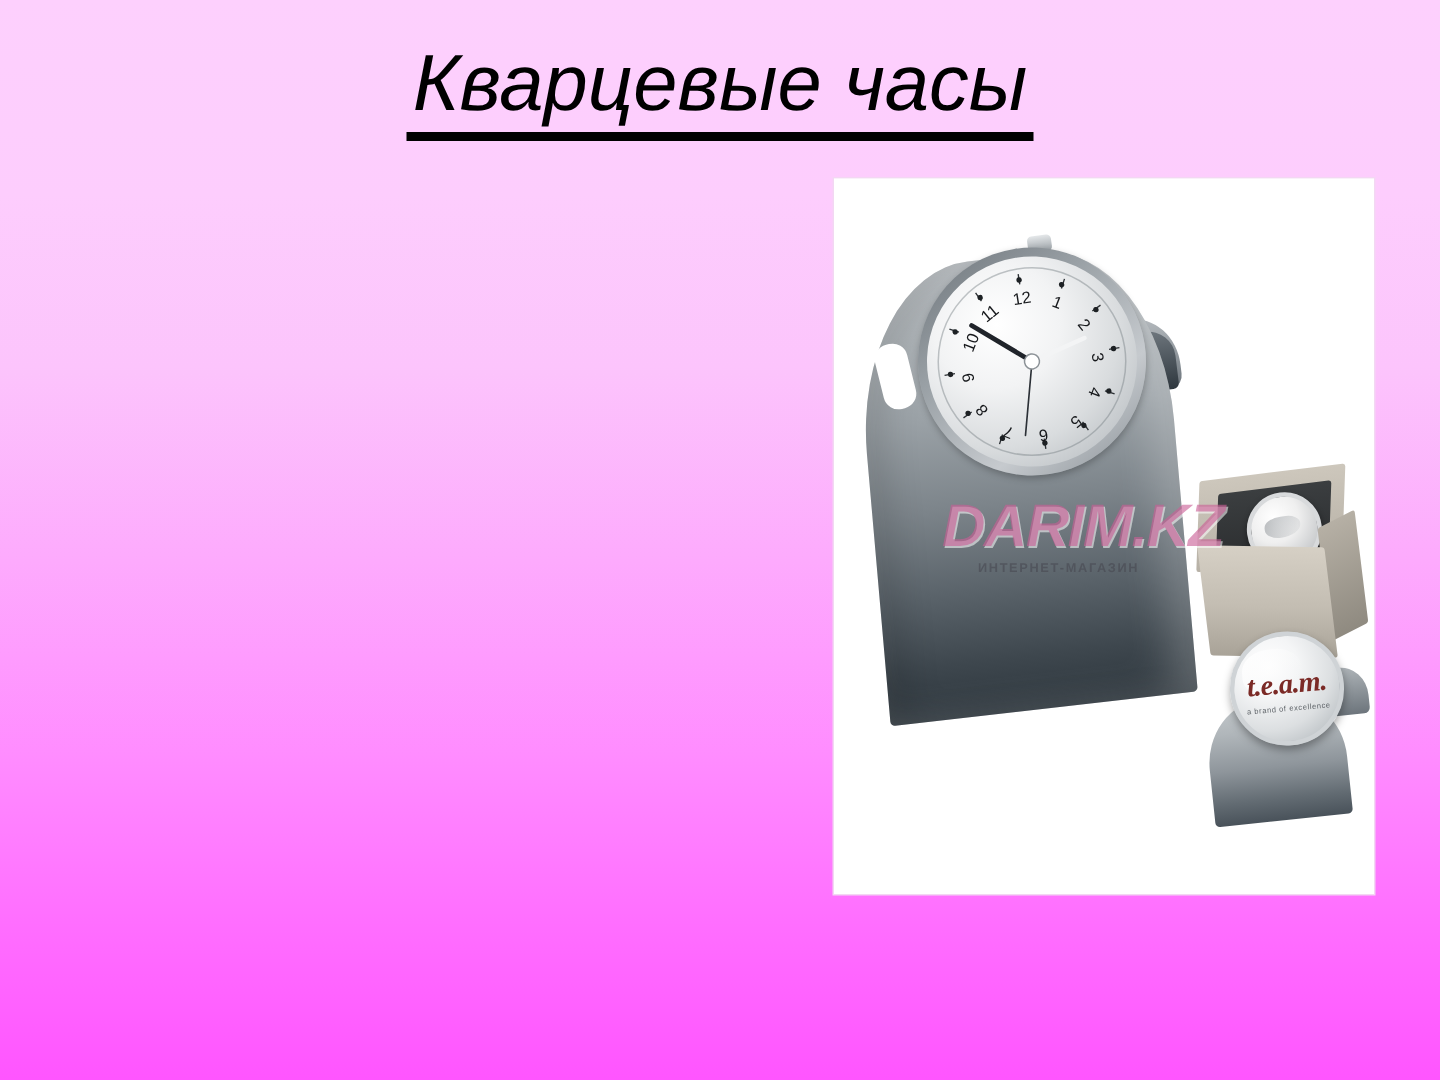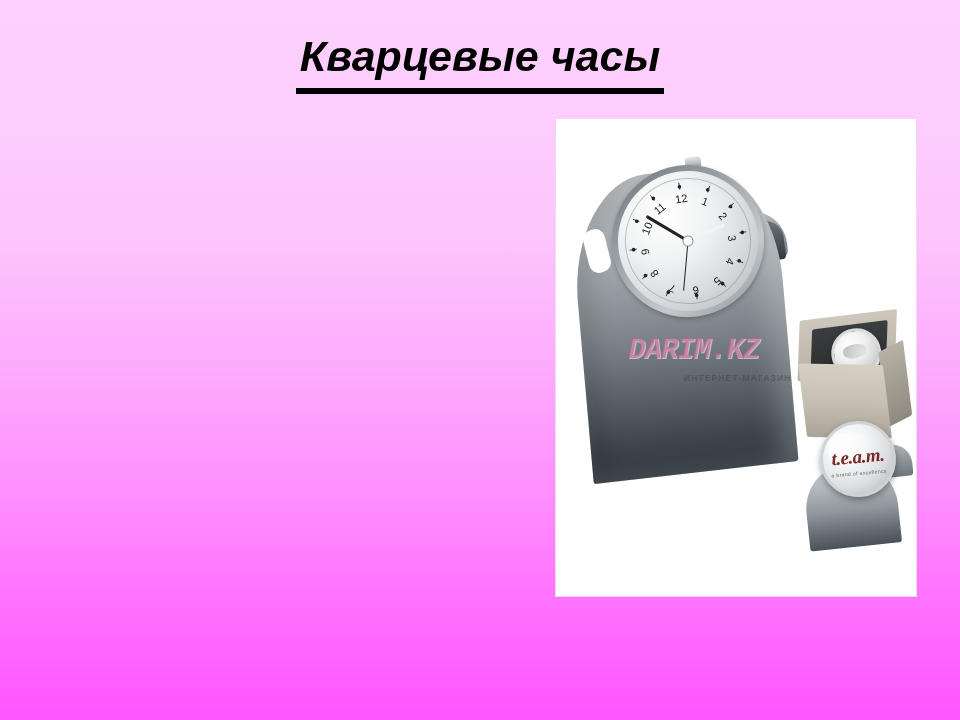--- a/index.html
+++ b/index.html
@@ -29,23 +29,23 @@
     overflow: hidden;
   }
 
   
   #title {
     position: absolute;
     left: 0;
     top: 26px;
     width: 960px;
     text-align: center;
-    font-size: 43px;
+    font-size: 53px;
     line-height: 60px;
-    font-weight: bold;
+    font-weight: normal;
     font-style: italic;
     color: #000000;
     letter-spacing: 0px;
     white-space: nowrap;
   }
   #title .t-inner {
     display: inline-block;
     border-bottom: 6px solid #000000;
     padding: 0 4px 2px 4px;
   }
@@ -349,33 +349,33 @@
 
   
   .watermark {
     position: absolute;
     left: 72px;
     top: 212px;
     width: 224px;
     pointer-events: none;
   }
   .wm-main {
-    font-family: Liberation Mono, monospace;
+    font-family: Liberation Sans, sans-serif;
     font-weight: bold;
     font-style: italic;
-    font-size: 29px;
+    font-size: 40px;
     line-height: 40px;
     letter-spacing: -1px;
     color: rgba(201, 96, 150, 0.62);
     text-shadow: 1px 1px 0 rgba(255,255,255,0.55);
     white-space: nowrap;
   }
   .wm-sub {
     margin-top: 2px;
-    margin-left: 56px;
+    margin-left: 24px;
     font-size: 8.5px;
     font-weight: bold;
     letter-spacing: 1.1px;
     color: rgba(70, 70, 78, 0.55);
     white-space: nowrap;
   }
 </style>
 </head>
 <body>
 

